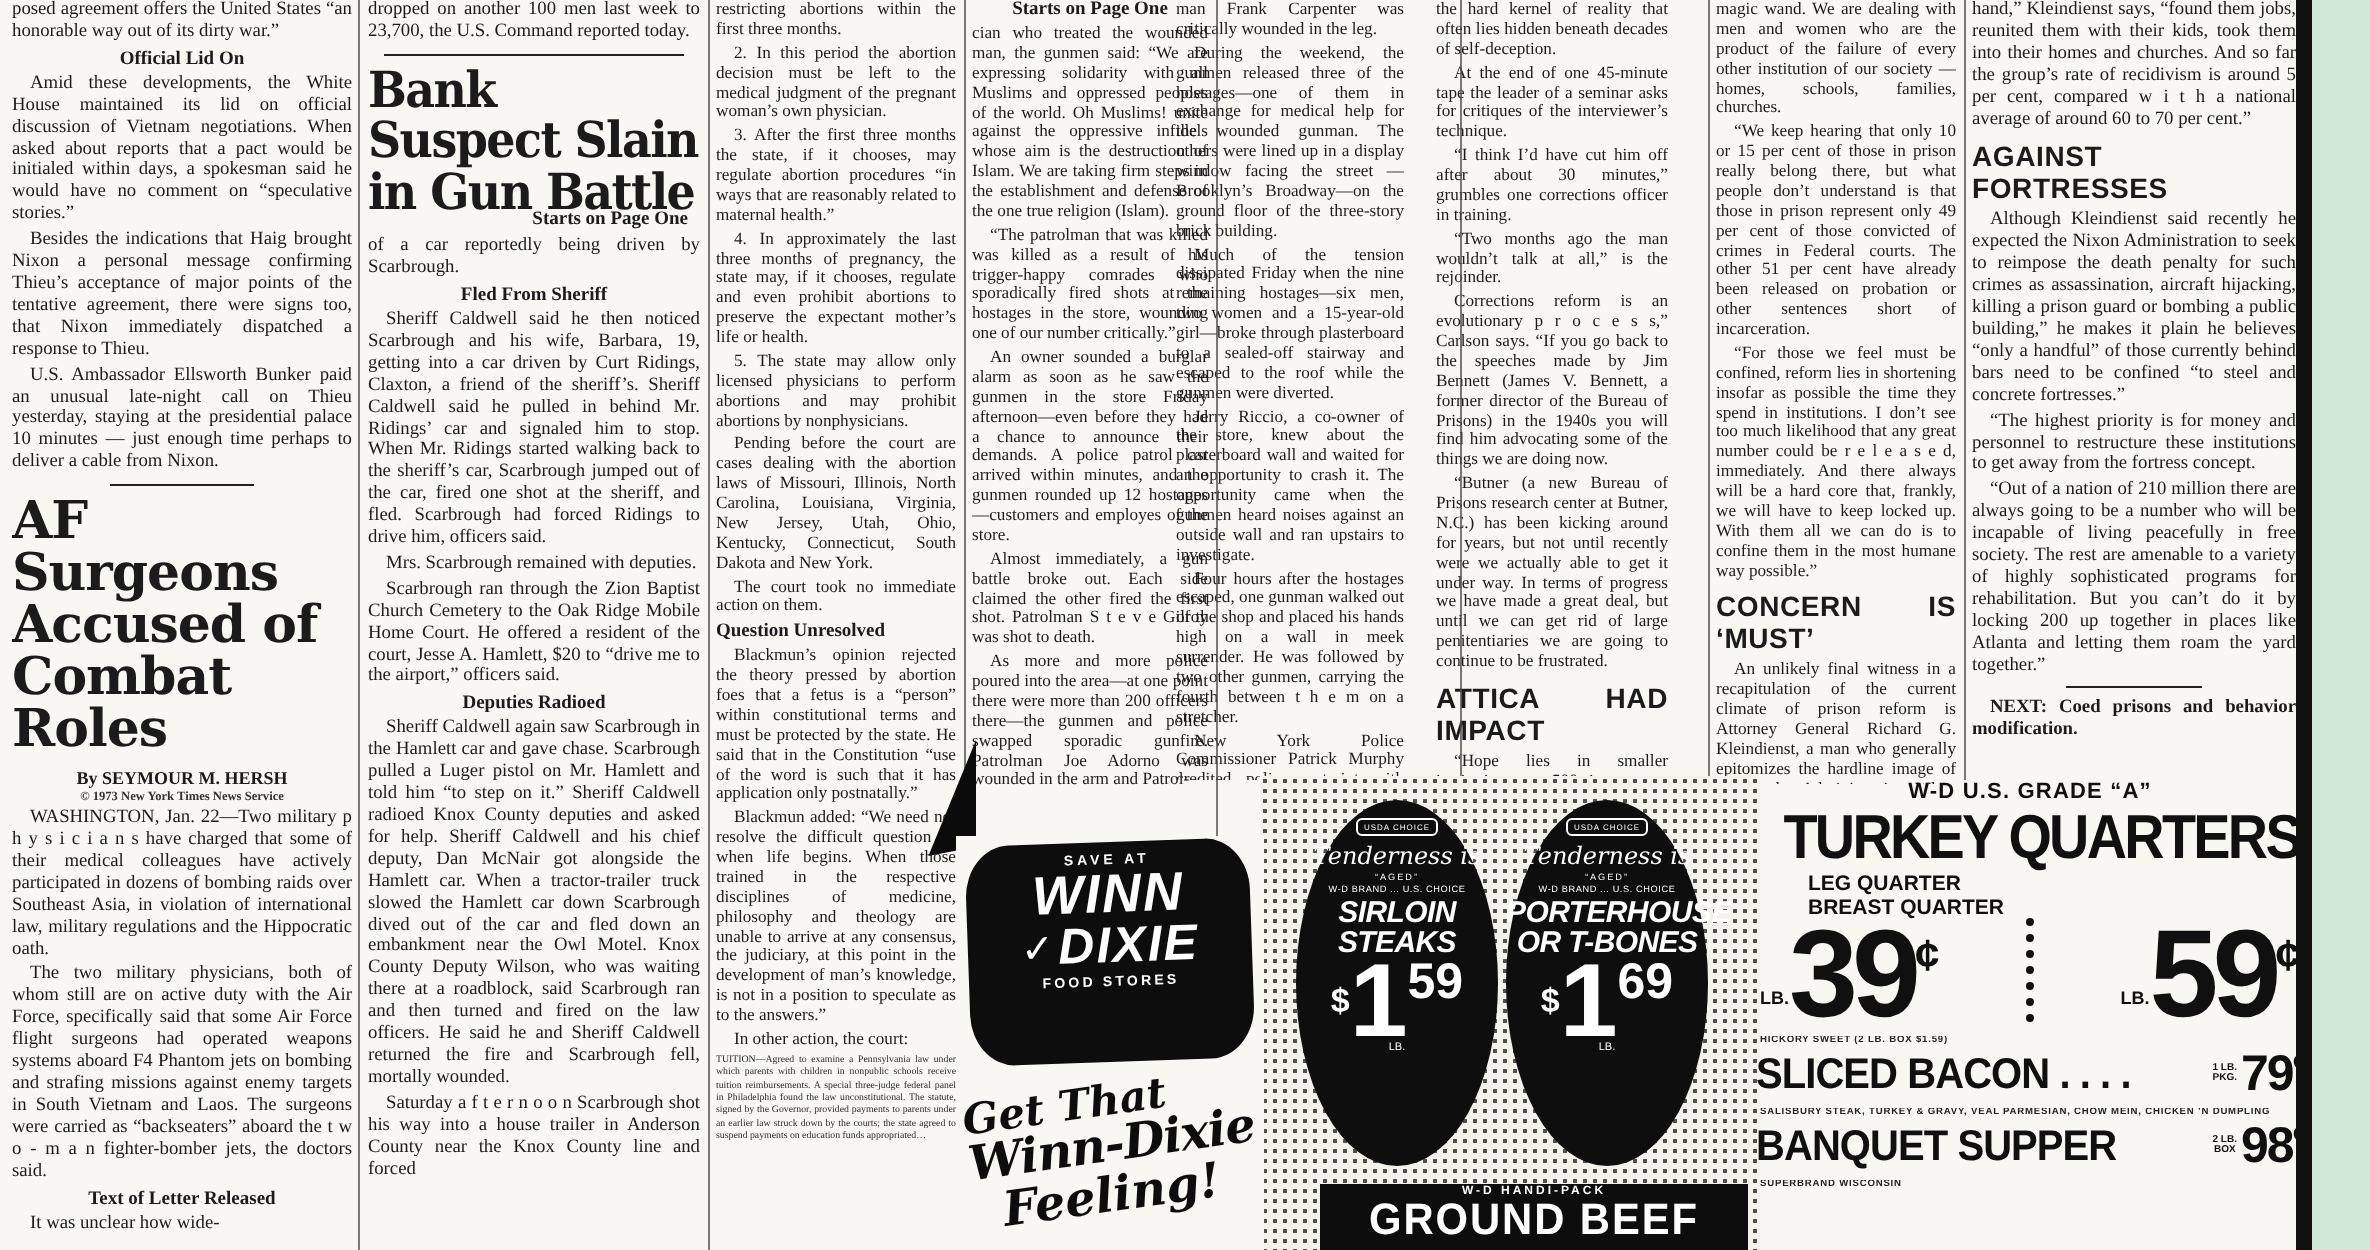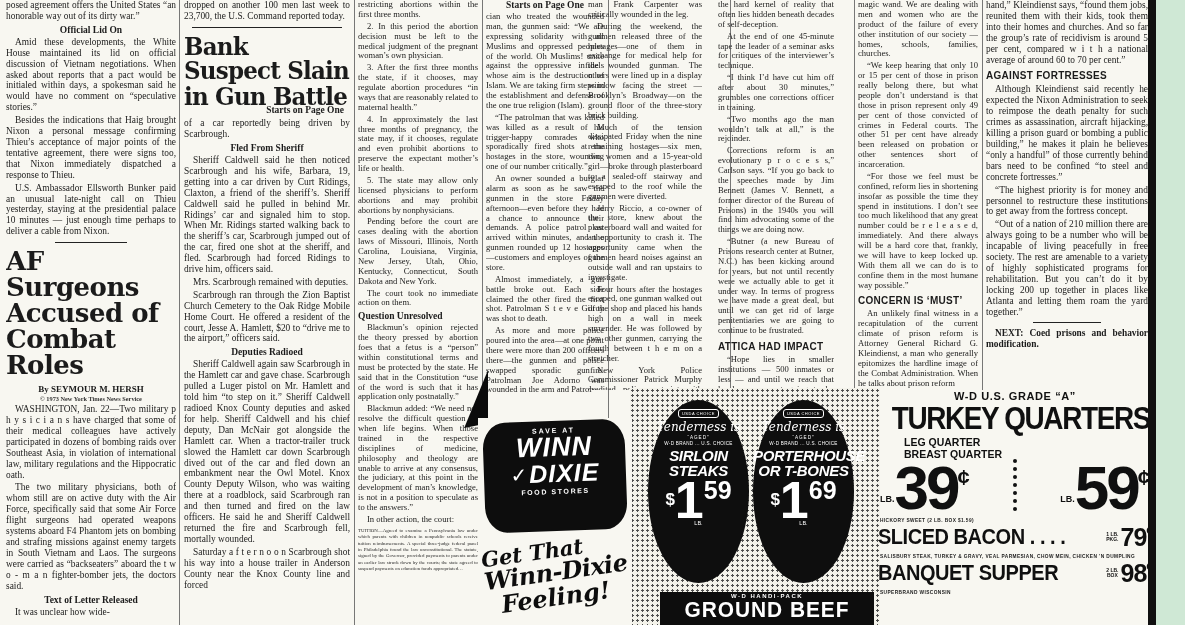--- a/index.html
+++ b/index.html
@@ -3,21 +3,21 @@
 <meta charset="utf-8">
 <style>
   html,body{margin:0;padding:0;}
   .page{position:relative;width:1185px;height:625px;background:#f8f7f1;overflow:hidden;
         font-family:"Liberation Serif",serif;color:#1b1b1b;}
   .col{position:absolute;top:0;overflow:hidden;text-align:justify;}
   .p{margin:0 0 2px 0;text-indent:9px;font-size:9.0px;line-height:1.16;}
   .wide .p{font-size:9.4px;}
   .narrow .p{font-size:8.6px;line-height:1.15;}
   .sub{font-weight:bold;text-align:center;font-size:9.5px;margin:3px 0 2px;}
-  .subcaps{font-weight:bold;font-family:"Liberation Sans",sans-serif;font-size:10px;margin:5px 0 3px;letter-spacing:.3px;}
+  .subcaps{font-weight:bold;font-family:"Liberation Sans",sans-serif;font-size:14px;margin:5px 0 3px;letter-spacing:.3px;}
   .headline1{font-family:"DejaVu Serif",serif;font-weight:bold;font-size:26px;line-height:1.0;
              letter-spacing:-.5px;margin:4px 0 6px;text-align:left;}
   .headline2{font-family:"DejaVu Serif",serif;font-weight:bold;font-size:23px;line-height:1.02;
              letter-spacing:-.8px;margin:3px 0 2px;text-align:left;transform:scaleY(1.08);transform-origin:top left;}
   .byline{font-weight:bold;text-align:center;font-size:9px;margin:2px 0 1px;}
   .credit{text-align:center;font-size:6.3px;margin:0 0 2px;font-weight:bold;color:#333;}
   .starts{font-weight:bold;text-align:right;font-size:9.5px;margin:1px 6px 3px 0;}
   .startsc{font-weight:bold;text-align:center;font-size:9.5px;margin:0 0 2px;}
   .hr-short{width:42%;border:0;border-top:1.4px solid #222;margin:5px auto 5px;}
   .fineprint{font-size:4.9px;line-height:1.3;color:#2a2a2a;margin-top:3px;text-align:justify;}

